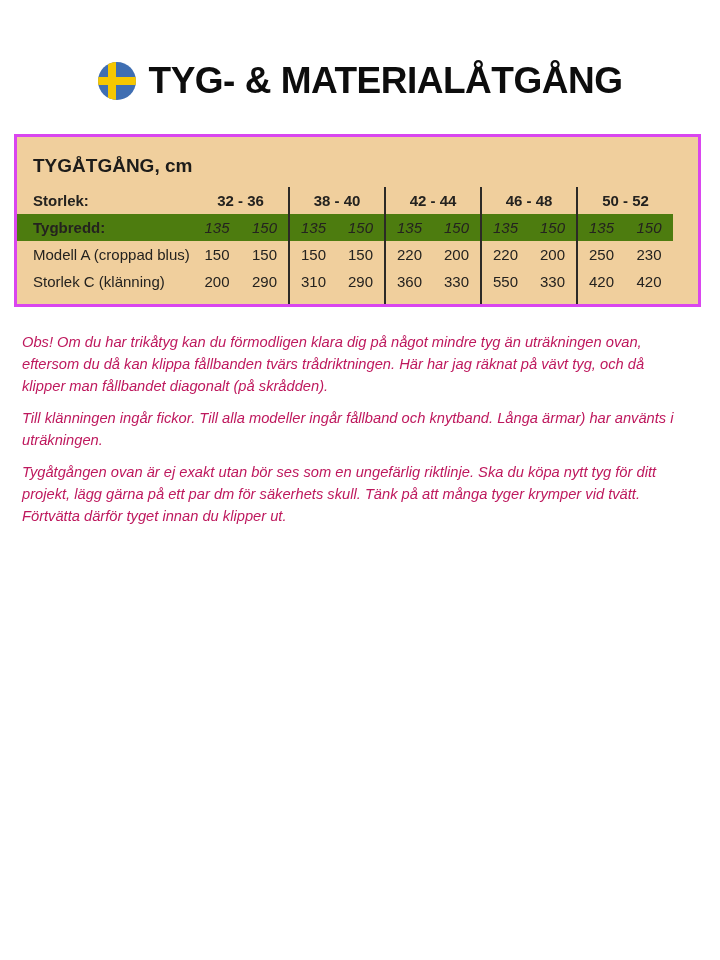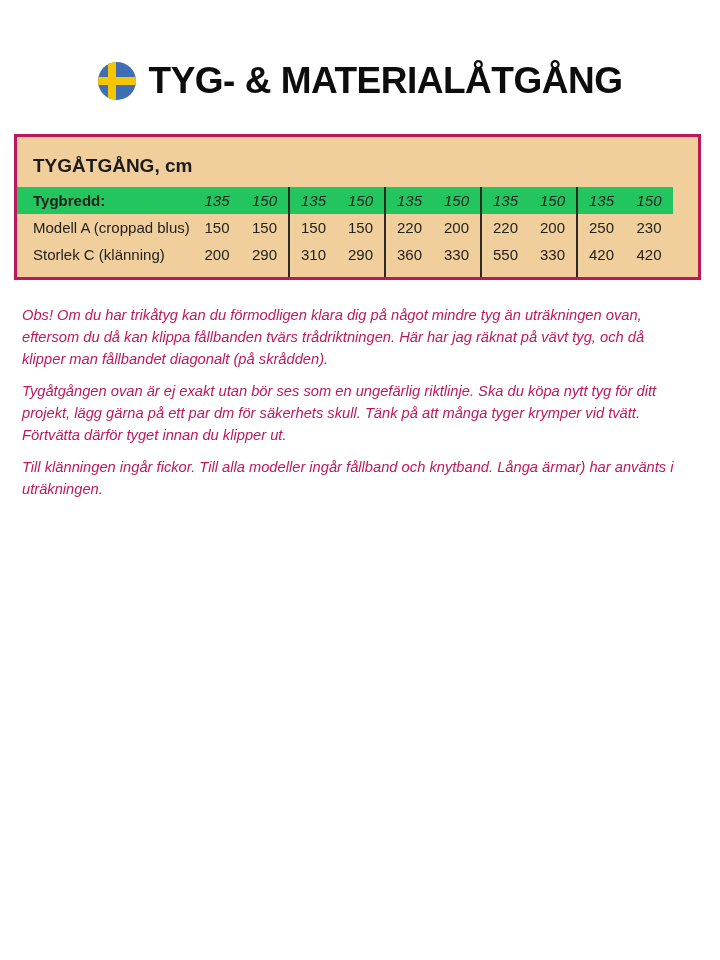--- a/index.html
+++ b/index.html
@@ -14,35 +14,35 @@
     width:38px; height:38px; border-radius:50%; background:#3f6eb2;
     position:relative; overflow:hidden; flex:0 0 auto;
   }
   .flag .bar-h { position:absolute; left:0; right:0; top:39%; height:22%; background:#f6c700; }
   .flag .bar-v { position:absolute; top:0; bottom:0; left:27%; width:22%; background:#f6c700; }
   h1 { margin:0; font-size:37px; font-weight:bold; color:#0d0d0d; letter-spacing:-0.5px; }
 
   
   .fabric-table {
     margin:32px 16px 0 14px; width:687px; box-sizing:border-box;
-    background:#f0cf9d; border:3px solid #be185d;
+    background:#f0cf9d; border:3px solid #d946ef;
   }
   .table-title { font-size:19px; font-weight:bold; color:#1d1c1a; padding:18px 16px 10px 16px; }
   table { border-collapse:collapse; table-layout:fixed; }
   col.label-col { width:176px; }
   col.num-col  { width:48px; }
   td {
     font-size:15px; color:#24221f; padding:5px 0; text-align:center;
     vertical-align:middle; white-space:nowrap; overflow:hidden;
   }
   td.label { text-align:left; padding-left:16px; }
   .bold { font-weight:bold; }
   .it   { font-style:italic; }
   .sep  { border-left:2px solid #2c2a26; }
-  tr.band td { background:#22c55e; }
+  tr.band td { background:#4d7c0f; }
   tr.spacer td { height:9px; padding:0; }
 
   
   .notes { margin:24px 30px 0 22px; font-style:italic; font-size:14.7px; line-height:1.5; color:#be185d; }
   .notes p { margin:0 0 10px 0; }
 </style>
 </head>
 <body>
 
 <div class="page">
@@ -66,20 +66,28 @@
           <col class="num-col">
         <col class="num-col">
           <col class="num-col">
         <col class="num-col">
           <col class="num-col">
         <col class="num-col">
           <col class="num-col">
       </colgroup>
 
       <tbody>
+          <tr>
+        <td class="label bold">Storlek:</td>
+        <td colspan="2" class="bold">32 - 36</td>
+        <td colspan="2" class="bold sep">38 - 40</td>
+        <td colspan="2" class="bold sep">42 - 44</td>
+        <td colspan="2" class="bold sep">46 - 48</td>
+        <td colspan="2" class="bold sep">50 - 52</td>
+      </tr>
 
       <tr class="band">
         <td class="label bold">Tygbredd:</td>
         <td class="it">135</td>
         <td class="it">150</td>
         <td class="it sep">135</td>
         <td class="it">150</td>
         <td class="it sep">135</td>
         <td class="it">150</td>
         <td class="it sep">135</td>
@@ -124,17 +132,17 @@
         <td colspan="2" class="sep"></td>
         <td colspan="2" class="sep"></td>
         <td colspan="2" class="sep"></td>
       </tr>
     </tbody>
       </table>
   </div>
 
   <div class="notes">
     <p>Obs! Om du har trikåtyg kan du förmodligen klara dig på något mindre tyg än uträkningen ovan, eftersom du då kan klippa fållbanden tvärs trådriktningen. Här har jag räknat på vävt tyg, och då klipper man fållbandet diagonalt (på skrådden).</p>
+    <p>Till klänningen ingår fickor. Till alla modeller ingår fållband och knytband. Långa ärmar) har använts i uträkningen.</p>
     <p>Tygåtgången ovan är ej exakt utan bör ses som en ungefärlig riktlinje. Ska du köpa nytt tyg för ditt projekt, lägg gärna på ett par dm för säkerhets skull. Tänk på att många tyger krymper vid tvätt. Förtvätta därför tyget innan du klipper ut.</p>
-    <p>Till klänningen ingår fickor. Till alla modeller ingår fållband och knytband. Långa ärmar) har använts i uträkningen.</p>
   </div>
 
 </div>
 
 </body></html>

